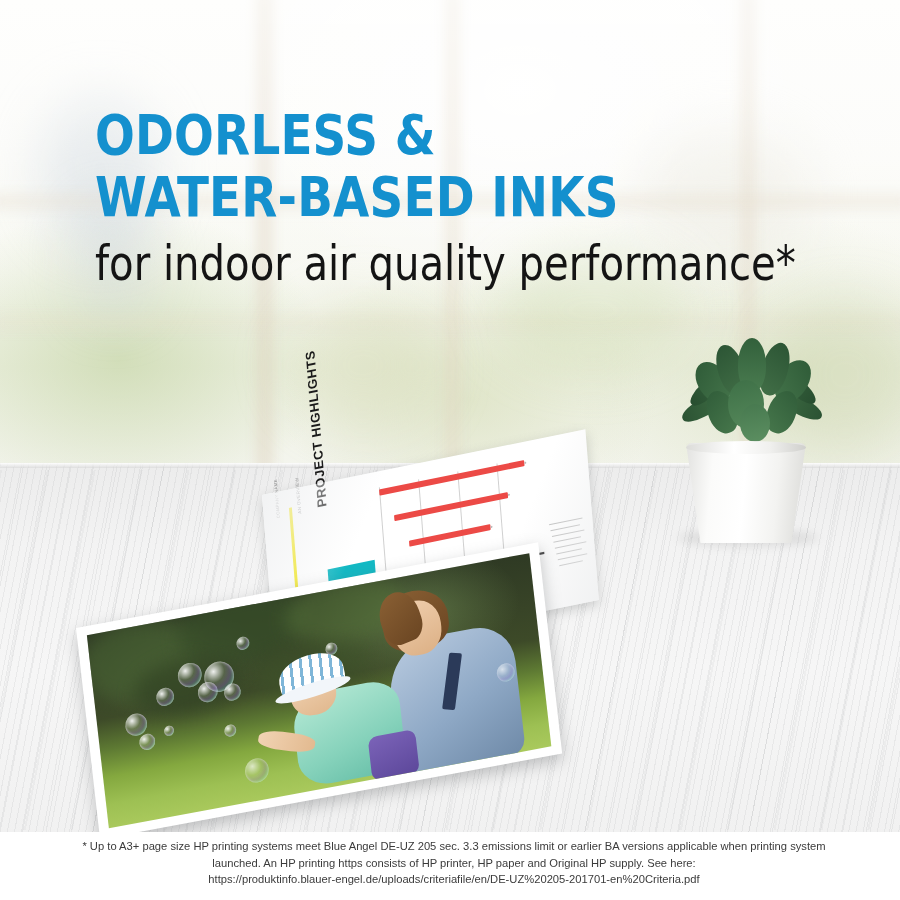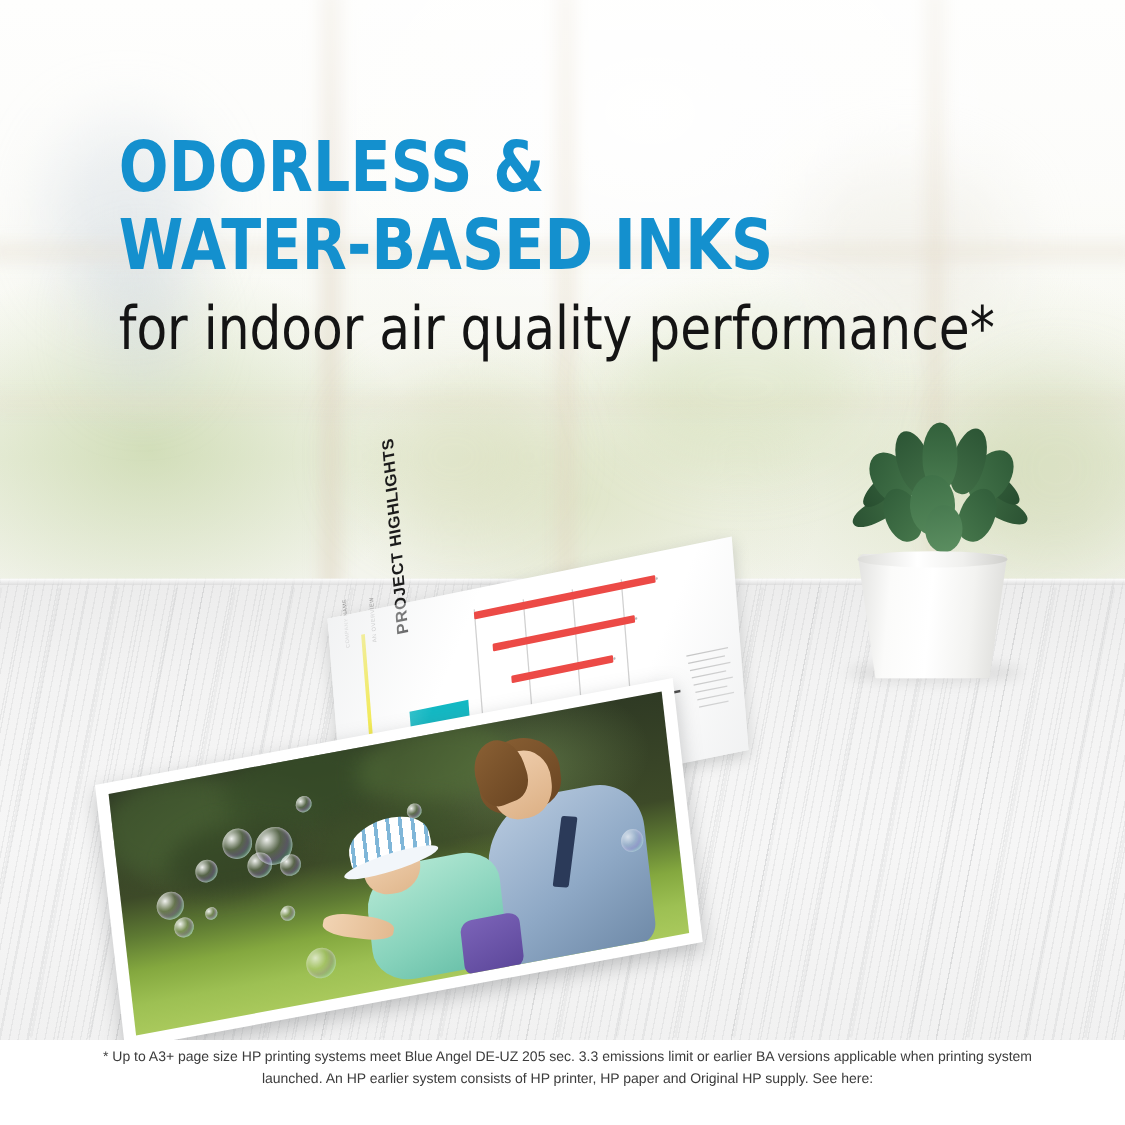--- a/index.html
+++ b/index.html
@@ -299,16 +299,17 @@
       <div class="bubble" style="left:236px;top:52px;width:12px;height:12px;"></div>
       <div class="bubble" style="left:142px;top:152px;width:24px;height:24px;opacity:.75;"></div>
       <div class="bubble" style="left:404px;top:104px;width:18px;height:18px;opacity:.7;"></div>
       <div class="bubble" style="left:66px;top:104px;width:10px;height:10px;"></div>
     </div>
   </div>
 
   <div class="footnote-band"></div>
   <div class="footnote">
     <p>* Up to A3+ page size HP printing systems meet Blue Angel DE-UZ 205 sec. 3.3 emissions limit or earlier BA versions applicable when printing system</p>
-    <p>launched. An HP earlier system consists of HP printer, HP paper and Original HP supply. See here:</p>
+    <p>launched. An HP printing https consists of HP printer, HP paper and Original HP supply. See here:</p>
+    <p class="url">https://produktinfo.blauer-engel.de/uploads/criteriafile/en/DE-UZ%20205-201701-en%20Criteria.pdf</p>
   </div>
 
 </div>
 
 </body></html>

